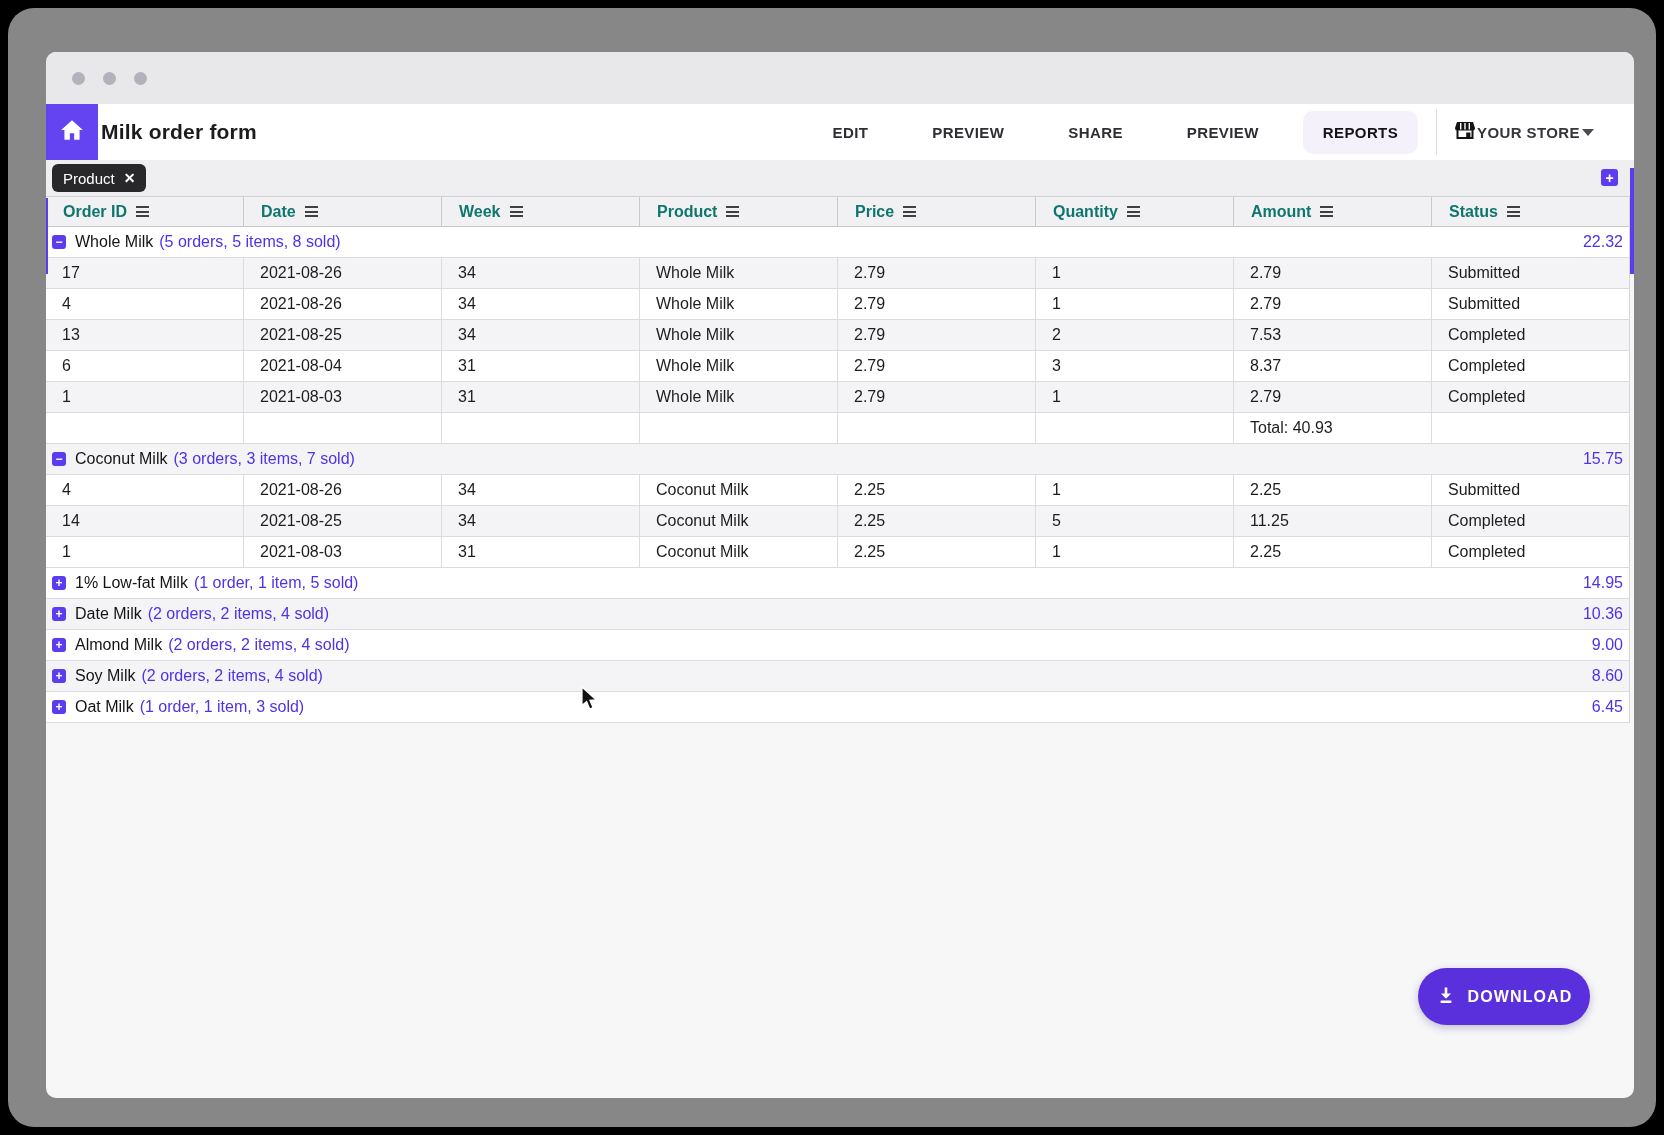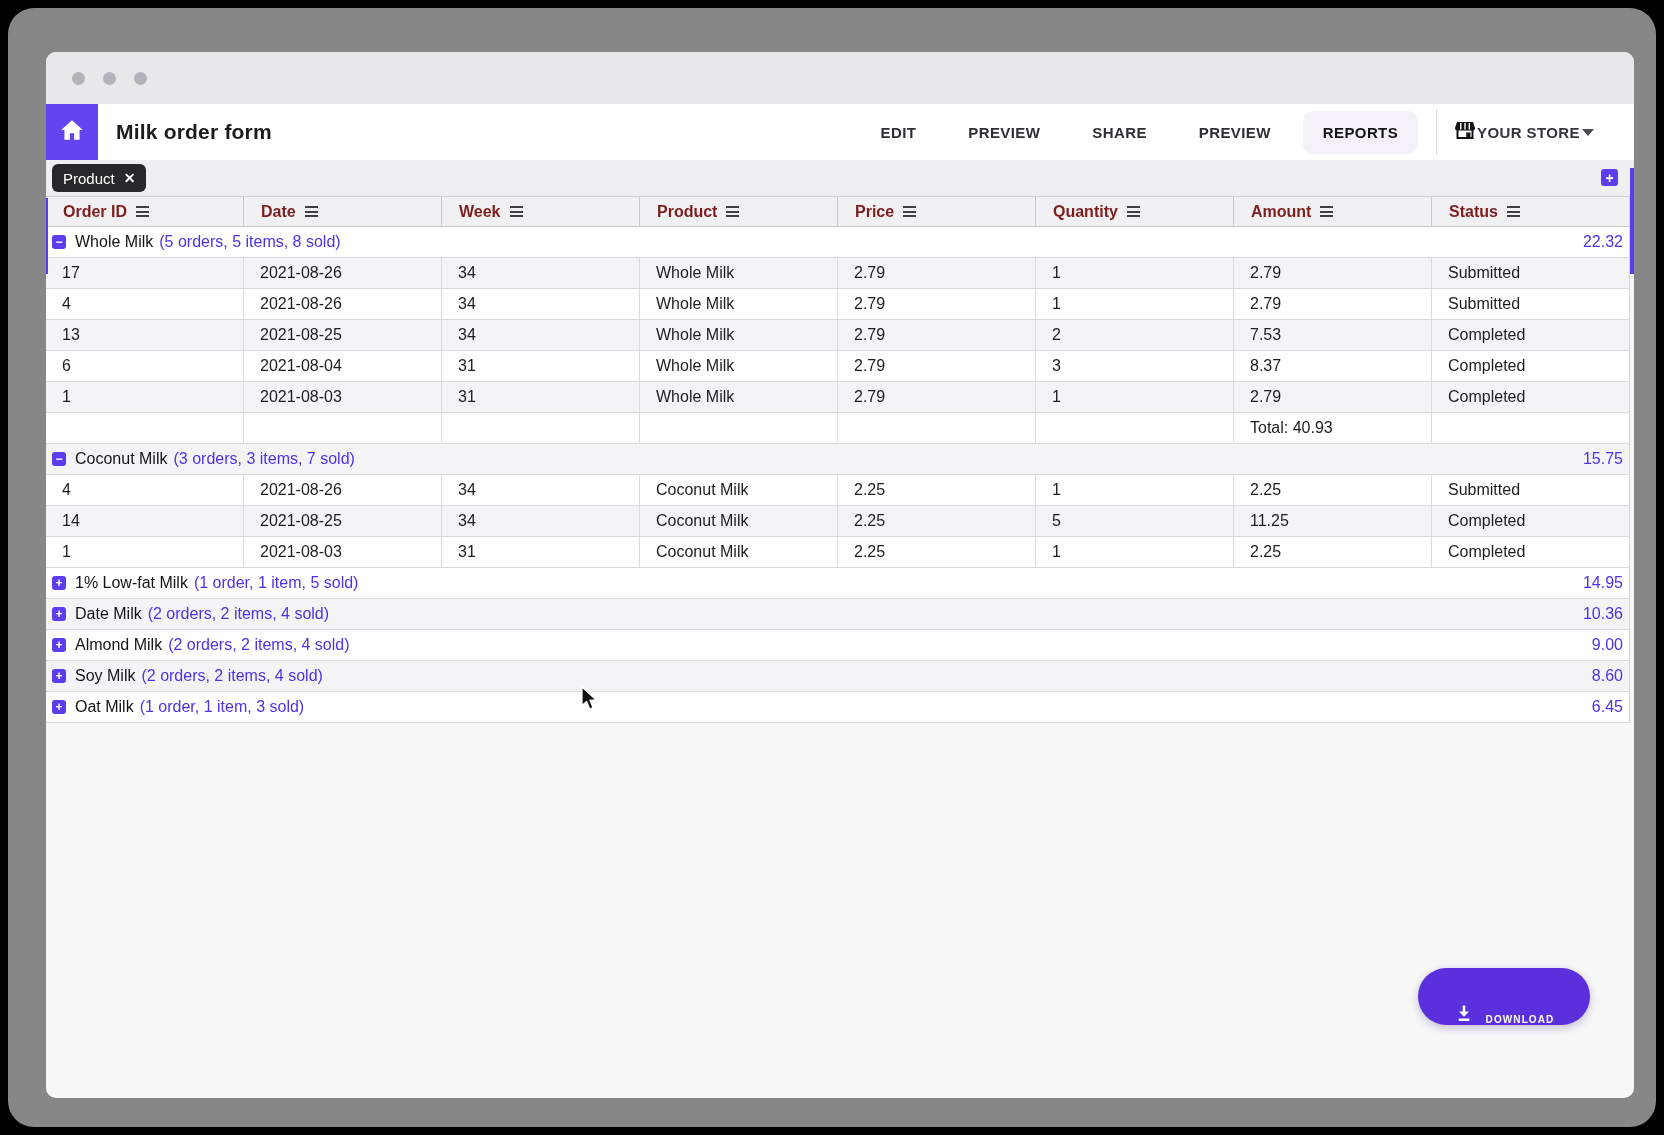--- a/index.html
+++ b/index.html
@@ -12,23 +12,23 @@
 
   
   .titlebar{position:absolute;left:0;top:0;width:100%;height:52px;background:#e8e8ea;display:flex;
             align-items:center;padding-left:26px;gap:18px;}
   .dot{width:13px;height:13px;border-radius:50%;background:#b2b2ba;}
 
   
   .appbar{position:absolute;left:0;top:52px;width:100%;height:56px;background:#ffffff;display:flex;
           align-items:center;}
   .home-tile{width:52px;height:56px;display:flex;align-items:center;justify-content:center;flex:0 0 auto;cursor:pointer;}
-  .page-title{margin-left:18px;font-size:21px;font-weight:700;color:#1c1c1e;letter-spacing:.2px;}
+  .page-title{margin-left:3px;font-size:21px;font-weight:700;color:#1c1c1e;letter-spacing:.2px;}
   .spacer{flex:1;}
-  .nav{display:flex;align-items:center;gap:12px;margin-right:14px;justify-content:space-between;}
+  .nav{display:flex;align-items:center;gap:24px;margin-right:14px;justify-content:space-between;}
   .nav-tab{padding:13px 20px;font-size:15px;font-weight:600;color:#2e2e33;letter-spacing:.4px;cursor:pointer;
            border-radius:10px;}
   .nav-tab.active{background:#f4f1fa;font-weight:700;color:#141417;}
   .vdivider{width:1px;height:46px;background:#dcdce0;margin:0 16px 0 4px;}
   .store{display:flex;align-items:center;margin-right:40px;cursor:pointer;}
   .store-label{font-size:15px;font-weight:600;color:#35353b;letter-spacing:.4px;}
   .caret{width:0;height:0;border-left:6px solid transparent;border-right:6px solid transparent;
          border-top:7px solid #4a4a50;margin-left:2px;}
 
   
@@ -39,21 +39,21 @@
   .chip-x{color:#fff;font-size:14px;font-weight:700;line-height:1;cursor:pointer;}
   .add-filter{position:absolute;right:16px;top:9px;width:17px;height:17px;background:#5d3cf0;border-radius:3px;
               color:#fff;font-size:14px;font-weight:700;display:flex;align-items:center;justify-content:center;
               line-height:1;cursor:pointer;}
 
   
   .report-table{position:absolute;left:0;top:144px;width:1584px;background:#fff;
                 border-right:1px solid #d5d5d8;border-top:1px solid #cfcfd2;}
   .t-header{display:flex;height:30px;background:#f1f1f3;border-bottom:1px solid #c9c9cc;}
   .th{width:198px;flex:0 0 198px;display:flex;align-items:center;gap:9px;padding-left:17px;
-      border-right:1px solid #c9c9cc;font-size:16px;font-weight:700;color:#7f1d1d;cursor:pointer;}
+      border-right:1px solid #c9c9cc;font-size:16px;font-weight:700;color:#0f766e;cursor:pointer;}
   .th:last-child{border-right:none;}
   .menu-ic{display:inline-block;width:13px;height:11px;
            background:linear-gradient(to bottom,#3f3f44 0 2px,transparent 2px 4.5px,#3f3f44 4.5px 6.5px,transparent 6.5px 9px,#3f3f44 9px 11px);}
   .trow{display:flex;height:31px;background:#fff;}
   .trow.alt{background:#f4f4f6;}
   .td{width:198px;flex:0 0 198px;display:flex;align-items:center;padding-left:16px;
       border-right:1px solid #dcdcdf;border-bottom:1px solid #dcdcdf;font-size:16px;color:#1d1d1f;
       overflow:hidden;white-space:nowrap;}
   .td:last-child{border-right:none;}
   .group-row{display:flex;height:31px;align-items:center;background:#fff;border-bottom:1px solid #dcdcdf;
@@ -64,22 +64,22 @@
   .gname{font-size:16px;color:#141416;margin-right:6px;}
   .gsum{font-size:16px;color:#5130e8;}
   .gtotal{margin-left:auto;padding-right:6px;font-size:16px;color:#5130e8;}
 
   
   .sb-right{position:absolute;right:0;top:116px;width:4px;height:106px;background:#5d3cf0;}
   .sb-left{position:absolute;left:0;top:146px;width:2px;height:76px;background:#5d3cf0;}
 
   
   .download-btn{position:absolute;left:1372px;top:916px;width:172px;height:57px;border-radius:29px;
-                background:#5a30dc;display:flex;align-items:flex-end;justify-content:center;gap:12px;
-                color:#fff;font-size:10px;font-weight:700;letter-spacing:1.1px;cursor:pointer;
+                background:#5a30dc;display:flex;align-items:center;justify-content:center;gap:12px;
+                color:#fff;font-size:16px;font-weight:700;letter-spacing:1.1px;cursor:pointer;
                 box-shadow:0 3px 8px rgba(40,20,120,.25);}
 
   .cursor{position:absolute;left:535px;top:634px;pointer-events:none;}
 </style>
 </head>
 <body>
 
 <div class="stage">
   <div class="frame">
     <div class="window">

